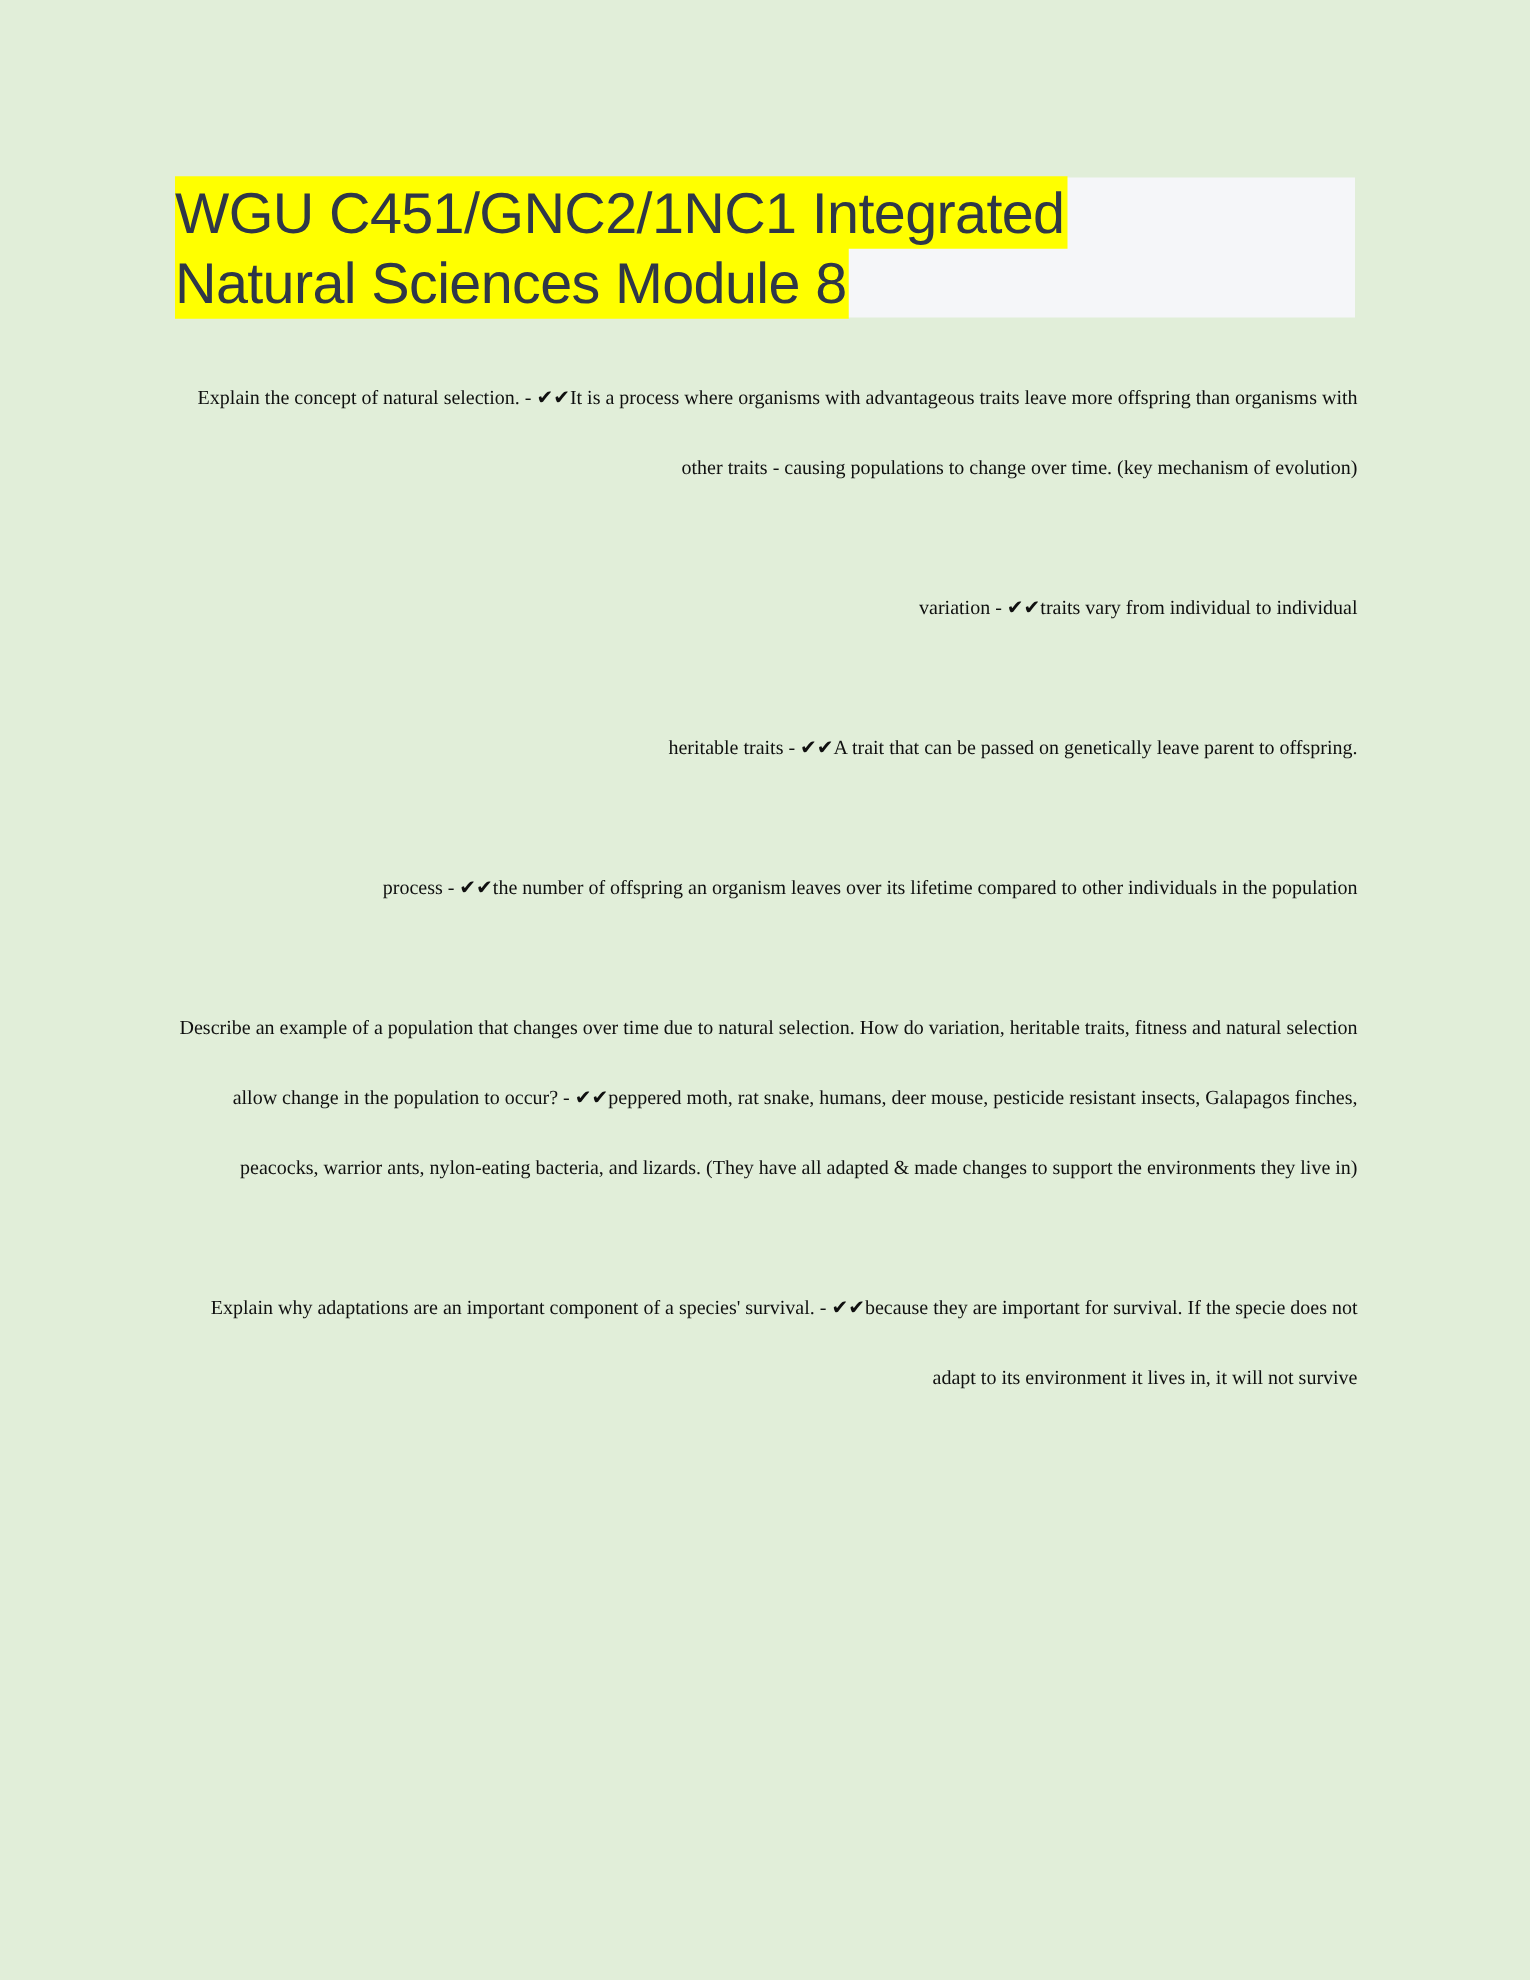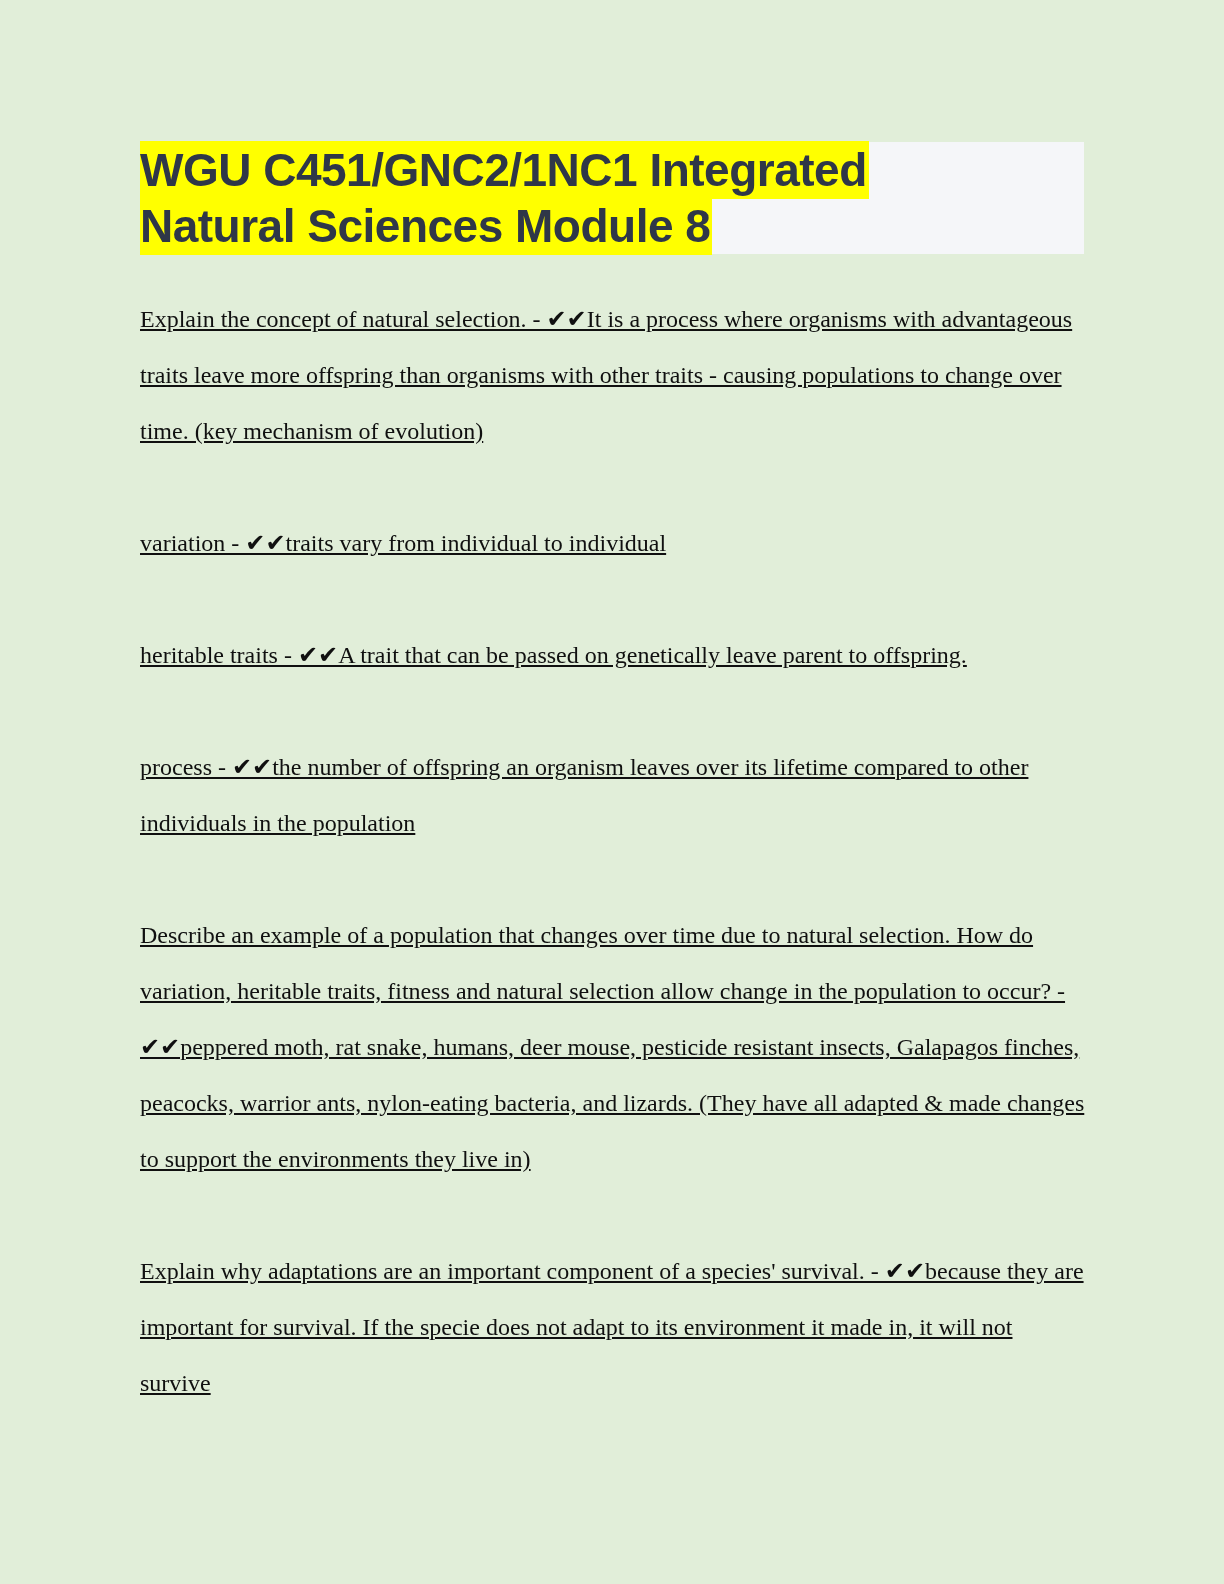--- a/index.html
+++ b/index.html
@@ -9,52 +9,51 @@
     font-family: "Liberation Serif", serif;
     color: var(--body_text, #101010);
   }
   .page { padding: 142px 140px 0 140px; width: 1224px; height: 1584px; }
   .title-block {
     background: var(--title_box, #f5f6f9);
     width: 944px;
   }
   .title {
     font-family: "Liberation Sans", sans-serif;
-    font-weight: 700;
+    font-weight: 400;
     font-size: 46px;
     line-height: 56px;
     letter-spacing: -0.5px;
     color: var(--title_text, #2f3748);
   }
   .hl {
     background: var(--highlight, #ffff00);
     padding: 3px 2px 3px 0;
     -webkit-box-decoration-break: clone;
     box-decoration-break: clone;
   }
   .qa-list { margin-top: 37px; width: 946px; }
   .qa {
-    font-size: 24px;
+    font-size: 16px;
     line-height: 56px;
     margin-bottom: 56px;
-    text-align: left;
-    text-decoration: underline;
+    text-align: right;
   }
 </style>
 </head>
 <body>
 
 <div class="page">
 
   <div class="title-block">
     <h1 class="title"><span class="hl"><span>WGU C451/GNC2/1NC1 Integrated</span><br><span>Natural Sciences Module 8</span></span></h1>
   </div>
 
   <div class="qa-list">
     <p class="qa">Explain the concept of natural selection. - ✔✔It is a process where organisms with advantageous traits leave more offspring than organisms with other traits - causing populations to change over time. (key mechanism of evolution)</p>
     <p class="qa">variation - ✔✔traits vary from individual to individual</p>
     <p class="qa">heritable traits - ✔✔A trait that can be passed on genetically leave parent to offspring.</p>
     <p class="qa">process - ✔✔the number of offspring an organism leaves over its lifetime compared to other individuals in the population</p>
     <p class="qa">Describe an example of a population that changes over time due to natural selection. How do variation, heritable traits, fitness and natural selection allow change in the population to occur? - ✔✔peppered moth, rat snake, humans, deer mouse, pesticide resistant insects, Galapagos finches, peacocks, warrior ants, nylon-eating bacteria, and lizards. (They have all adapted &amp; made changes to support the environments they live in)</p>
-    <p class="qa">Explain why adaptations are an important component of a species' survival. - ✔✔because they are important for survival. If the specie does not adapt to its environment it made in, it will not survive</p>
+    <p class="qa">Explain why adaptations are an important component of a species' survival. - ✔✔because they are important for survival. If the specie does not adapt to its environment it lives in, it will not survive</p>
   </div>
 
 </div>
 
 </body></html>

